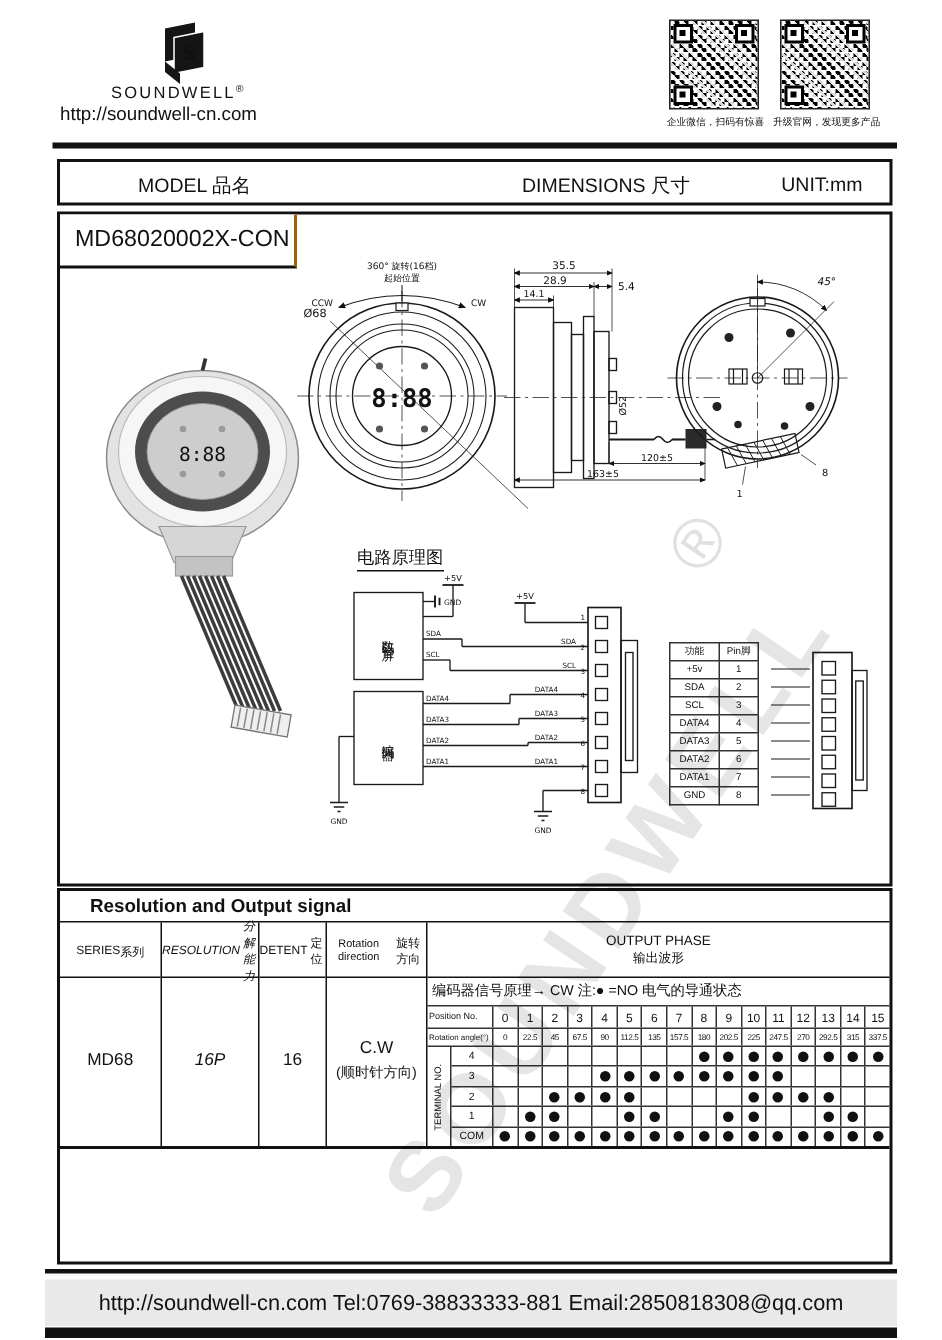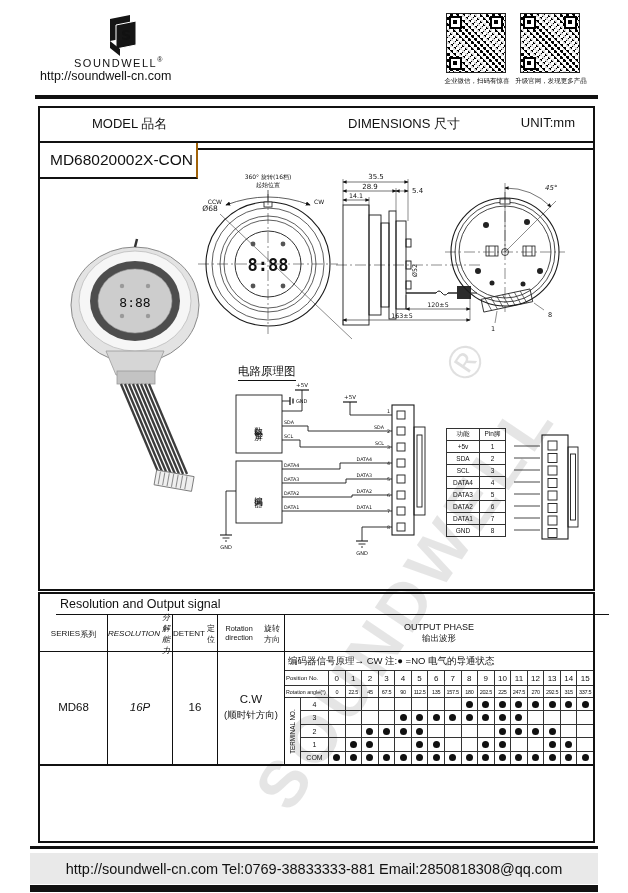--- a/index.html
+++ b/index.html
@@ -22,21 +22,21 @@
     background-size: auto, 6px 6px; }
   .qr1 { left: 446px; } .qr2 { left: 520px; }
   .fq { position: absolute; width: 13px; height: 13px; border: 2.5px solid #000; background: #fff; }
   .fq::after { content: ""; display: block; width: 4px; height: 4px; background: #000; margin: 2px; }
   .fq.tl { left: 2px; top: 2px; } .fq.tr { right: 2px; top: 2px; } .fq.bl { left: 2px; bottom: 2px; }
   .qr-cap { top: 77px; width: 74px; font-size: 6.5px; text-align: center; white-space: nowrap; }
   .cap1 { left: 440px; } .cap2 { left: 514px; }
   .top-rule { left: 35px; top: 95px; width: 563px; height: 4px; background: #111; }
 
   
-  .title-bar { left: 38px; top: 106px; width: 557px; height: 44px; border: 2px solid #111; font-size: 13px; }
+  .title-bar { left: 38px; top: 106px; width: 557px; height: 31px; border: 2px solid #111; font-size: 13px; }
   .title-bar span { position: absolute; top: 7px; }
   .tb-model { left: 52px; } .tb-dims { left: 308px; } .tb-unit { right: 18px; }
 
   
   .main-box { left: 38px; top: 141px; width: 557px; height: 450px; border: 2px solid #111; }
   .model-box { left: 0; top: 0; width: 158px; height: 36px; border-right: 2px solid #a16207; border-bottom: 2px solid #111;
     font-size: 15.5px; line-height: 34px; padding-left: 10px; background: #fff; z-index: 3; }
   .draw-svg { left: 0; top: 0; z-index: 2; }
   svg { font-family: "DejaVu Sans", sans-serif; }
   svg text { fill: #111; }
@@ -56,22 +56,22 @@
   .pin-table td:last-child, .pin-table th:last-child { width: 26px; }
 
   .watermark { left: 150px; top: 180px; width: 430px; height: 560px; display: flex; align-items: center; justify-content: center;
     transform: rotate(-56deg); font-size: 66px; font-weight: bold; letter-spacing: 6px;
     color: rgba(0,0,0,0.10); z-index: 20; pointer-events: none; white-space: nowrap; }
   .wm-reg { left: 408px; top: 192px; font-size: 46px; color: rgba(0,0,0,0.12); transform: rotate(-56deg);
     z-index: 20; pointer-events: none; }
 
   
   .signal-sec { left: 38px; top: 592px; width: 557px; height: 251px; border: 2px solid #111; }
-  .sig-title { left: 16px; top: 0; width: 100%; height: 21px; border-bottom: 1.5px solid #111;
-    font-size: 12.5px; line-height: 20px; padding-left: 4px; }
+  .sig-title { left: 0; top: 0; width: 100%; height: 21px; border-bottom: 1.5px solid #111;
+    font-size: 12.5px; line-height: 20px; padding-left: 20px; font-weight: bold; }
   .col { top: 21px; height: 149px; border-right: 1.5px solid #111; }
   .c1 { left: 0; width: 68px; } .c2 { left: 68px; width: 65px; font-style: italic; }
   .c3 { left: 133px; width: 45px; } .c4 { left: 178px; width: 67px; }
   .hdr { height: 37px; border-bottom: 1.5px solid #111; display: flex; 
     align-items: center; justify-content: center; text-align: center; }
   .hdr .en { font-size: 8px; } .hdr .cn { font-size: 8px; margin-top: 2px; }
   .val { height: 110px; display: flex; flex-direction: column; align-items: center; justify-content: center;
     font-size: 11.5px; text-align: center; }
   .val .sub { font-size: 9.5px; margin-top: 4px; }
   .c5 { left: 245px; top: 21px; width: 308px; height: 149px; display: flex; flex-direction: column; }

